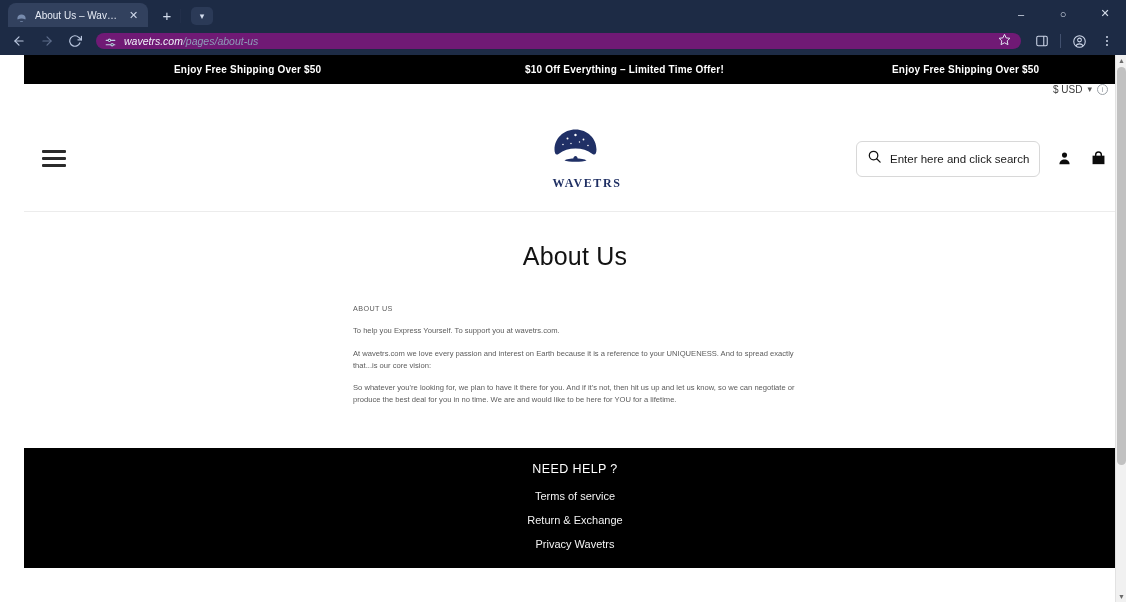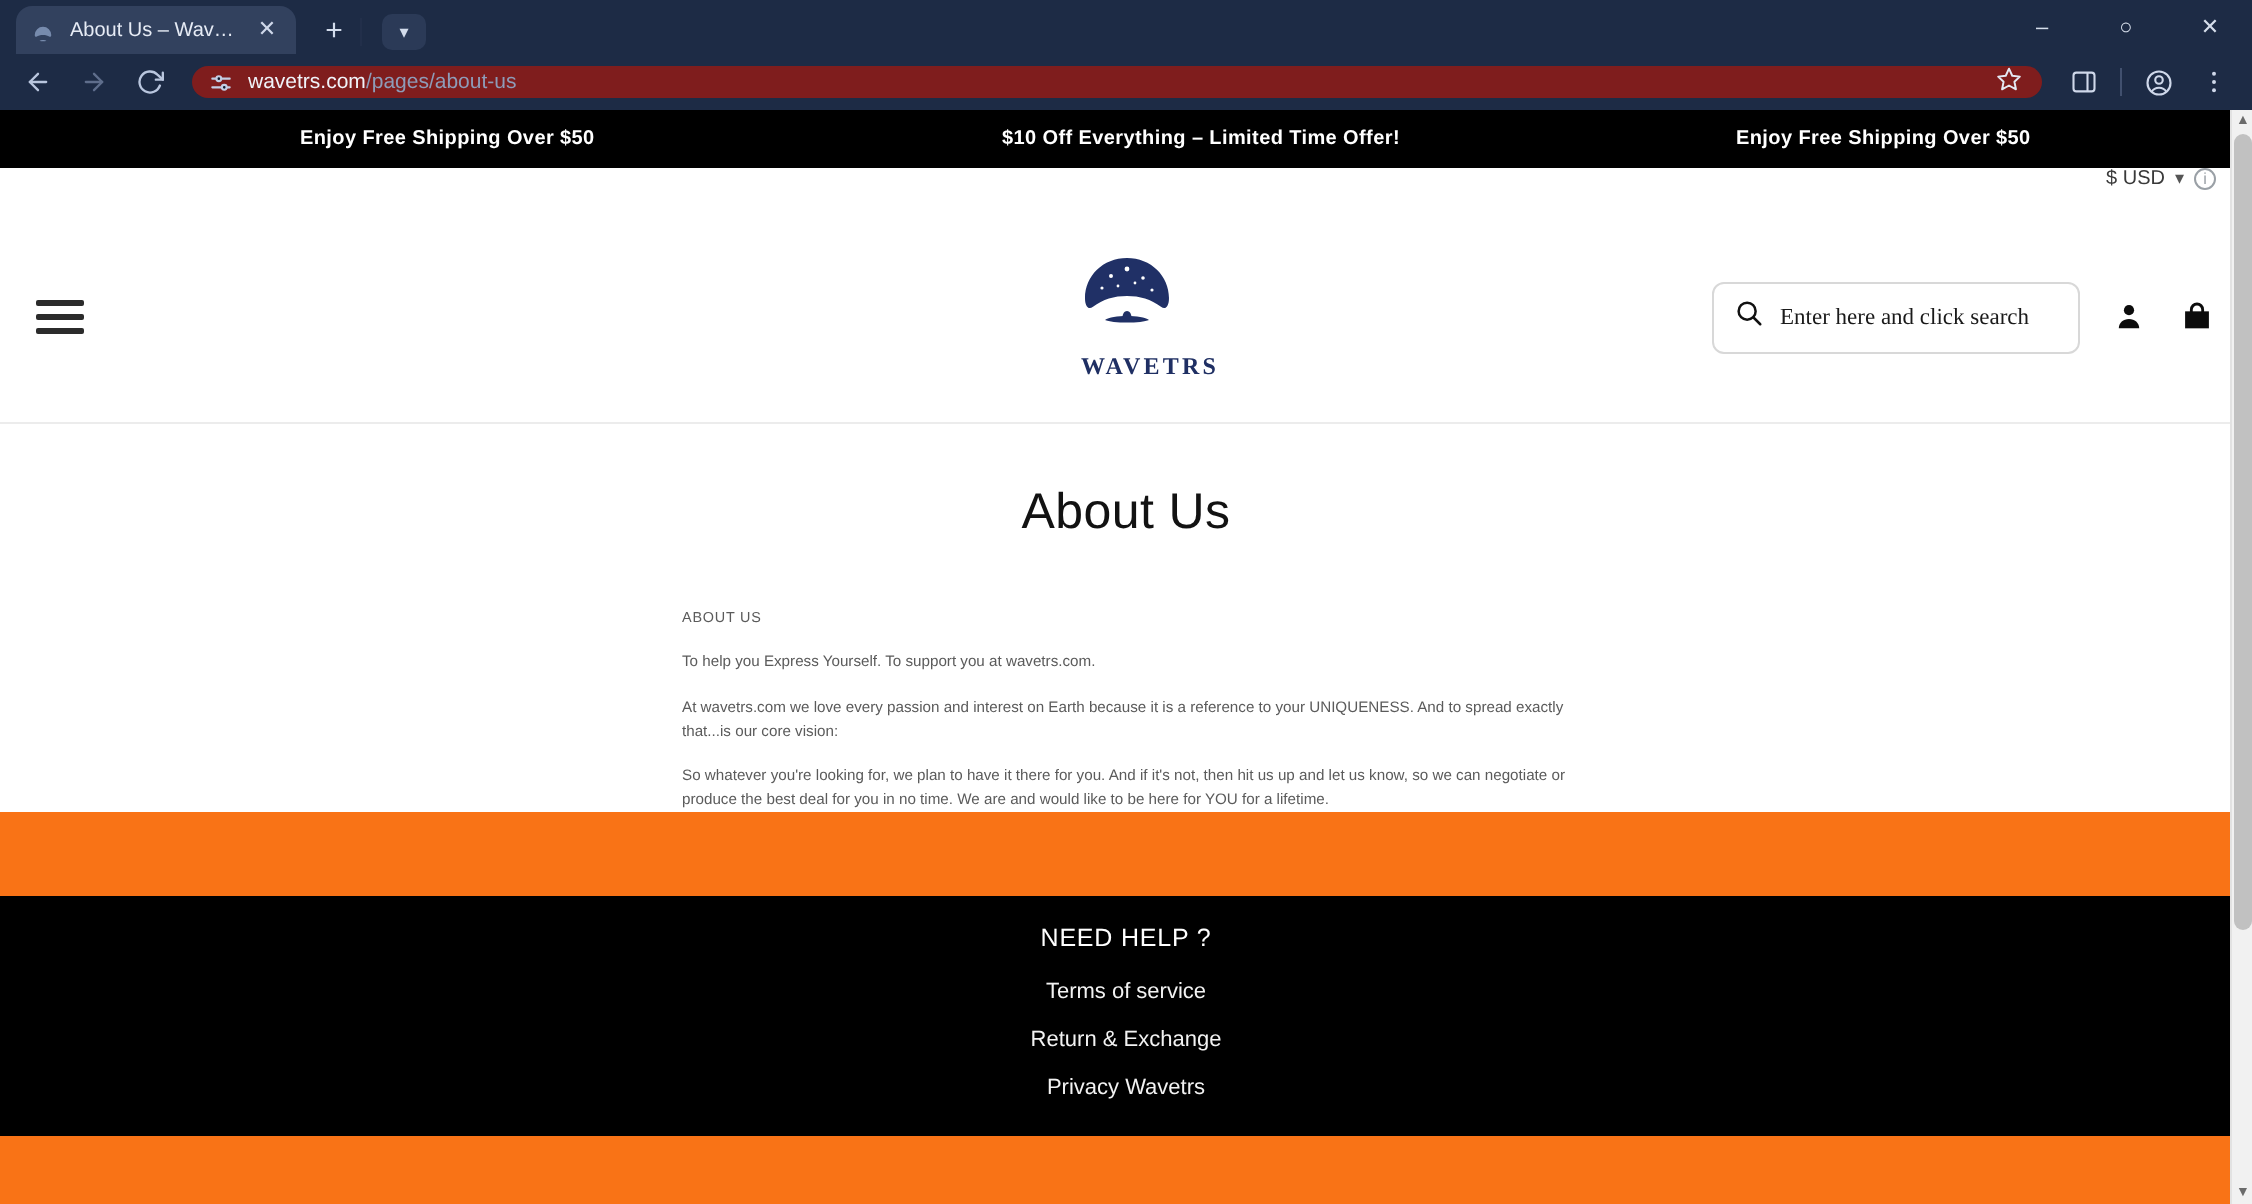--- a/index.html
+++ b/index.html
@@ -63,43 +63,44 @@
     padding: 0 6px;
   }
   .nav-btn {
     width: 26px; height: 26px; display: flex;
     align-items: center; justify-content: center;
     color: #b9c6de;
   }
   .nav-btn.disabled { color: #5f6e8c; }
   .omnibox {
     flex: 1; height: 16px; margin: 0 6px;
-    background: #7f1d1d; border-radius: 11px;
+    background: #701a75; border-radius: 11px;
     display: flex; align-items: center; gap: 7px;
     padding: 0 10px 0 8px;
     min-width: 0;
+    font-style: italic;
   }
   .omni-icon { width: 13px; height: 13px; flex: 0 0 13px; color: #c3cee4; }
   .omni-url {
     font-size: 10.5px; color: #f0f3f9; white-space: nowrap;
     overflow: hidden; text-overflow: ellipsis;
   }
   .omni-url .path { color: #8e9cb8; }
   .omni-star { margin-left: auto; color: #e4e9f4; font-size: 12px; flex:0 0 auto;}
   .tb-icon {
     width: 26px; height: 26px; display: flex;
     align-items: center; justify-content: center; color: #cfd8ea;
   }
   .tb-div { width:1px; height:14px; background:#41506e; margin:0 3px; }
 
   
   .viewport {
     position: absolute; left: 0; top: 55px;
     width: 1126px; height: 547px;
-    background: #f97316; overflow: hidden;
+    background: #ffffff; overflow: hidden; padding-left: 24px;
   }
 
   
   .announce {
     height: 29px; background: #000; color: #fff;
     display: flex; align-items: center;
     position: relative;
   }
   .announce-item {
     position: absolute; font-size: 10px; font-weight: bold;
@@ -150,21 +151,21 @@
   .header-right {
     margin-left: auto; display: flex; align-items: center; gap: 14px;
   }
   .search-box {
     width: 184px; height: 36px; border: 1px solid #d8d8d8;
     border-radius: 6px; display: flex; align-items: center;
     gap: 8px; padding: 0 10px; background: #fff;
   }
   .search-input {
     border: none; outline: none; background: transparent;
-    font-family: Liberation Serif, serif;
+    font-family: Liberation Sans, sans-serif;
     font-size: 11.5px; color: #111; width: 100%;
   }
   .search-input::placeholder { color: #1a1a1a; }
   .icon-btn { width: 20px; height: 20px; display:flex; align-items:center; justify-content:center; }
 
   .header-divider { height: 1px; background: #ececec; }
 
   
   .main { background: #fff; padding-top: 30px; }
   .page-title {

